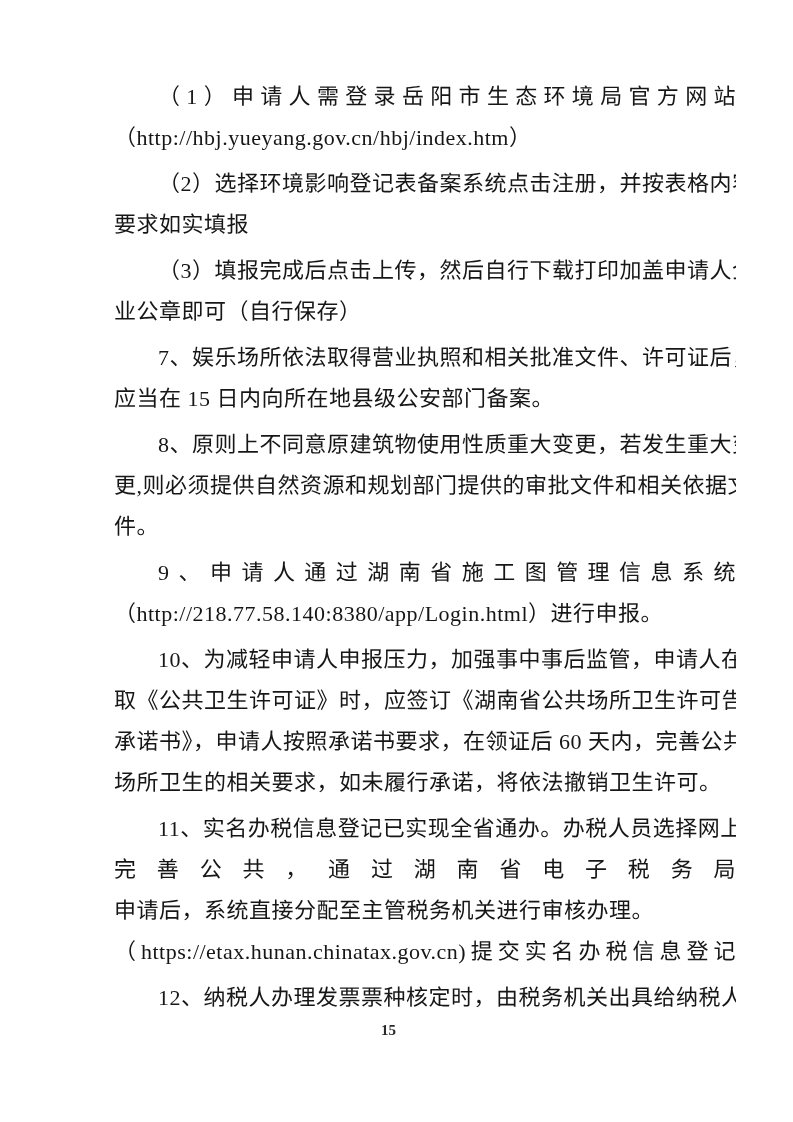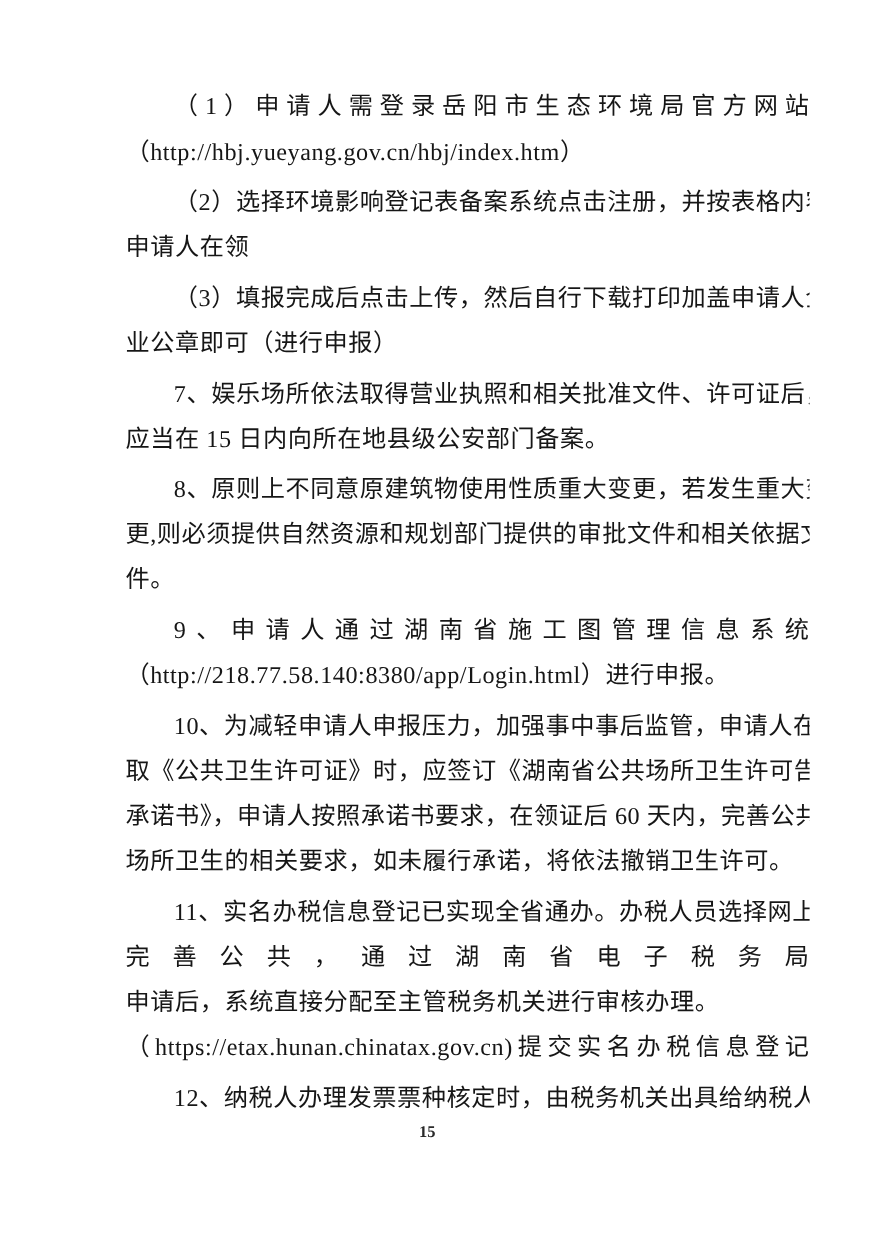--- a/index.html
+++ b/index.html
@@ -62,25 +62,25 @@
 <body>
 
 <div class="page">
   <div class="content">
       <div class="para">
         <div class="ln ind">（1）申请人需登录岳阳市生态环境局官方网站</div>
         <div class="ln last">（http://hbj.yueyang.gov.cn/hbj/index.htm）</div>
       </div>
       <div class="para">
         <div class="ln ind">（2）选择环境影响登记表备案系统点击注册，并按表格内容</div>
-        <div class="ln last">申请人在领</div>
+        <div class="ln last">要求如实填报</div>
       </div>
       <div class="para">
         <div class="ln ind">（3）填报完成后点击上传，然后自行下载打印加盖申请人企</div>
-        <div class="ln last">业公章即可（进行申报）</div>
+        <div class="ln last">业公章即可（自行保存）</div>
       </div>
       <div class="para">
         <div class="ln ind">7、娱乐场所依法取得营业执照和相关批准文件、许可证后，</div>
         <div class="ln last">应当在 15 日内向所在地县级公安部门备案。</div>
       </div>
       <div class="para">
         <div class="ln ind">8、原则上不同意原建筑物使用性质重大变更，若发生重大变</div>
         <div class="ln">更,则必须提供自然资源和规划部门提供的审批文件和相关依据文</div>
         <div class="ln last">件。</div>
       </div>

